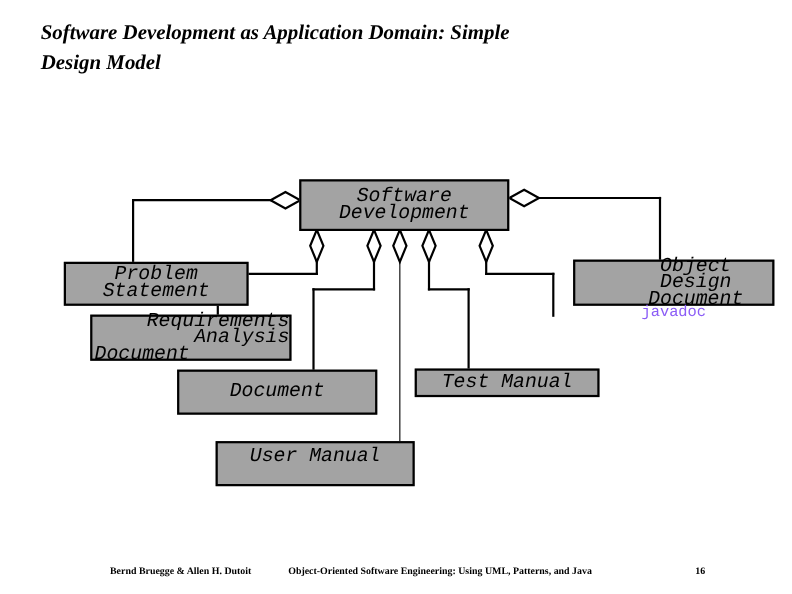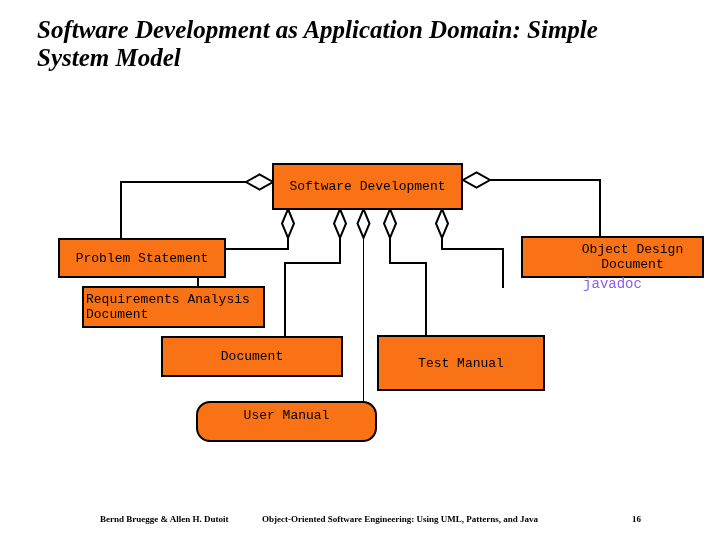--- a/index.html
+++ b/index.html
@@ -15,55 +15,56 @@
     overflow: hidden;
     font-family: "Liberation Sans", sans-serif;
   }
   .slide-title {
     position: absolute;
     left: 37px;
     top: 16px;
     font-family: "Liberation Serif", serif;
     font-weight: bold;
     font-style: italic;
-    font-size: 25px;
+    font-size: 19px;
     line-height: 28px;
     color: #000000;
     white-space: nowrap;
   }
   svg.connectors {
     position: absolute;
     left: 0;
     top: 0;
     z-index: 1;
   }
   .node {
     position: absolute;
     box-sizing: border-box;
     border: 2px solid #000000;
-    background: #f97316;
+    background: #a3a3a3;
     color: #000000;
     font-family: "Liberation Mono", "DejaVu Sans Mono", monospace;
-    font-size: 13px;
+    font-size: 18px;
     line-height: 15px;
     display: flex;
     flex-direction: column;
     align-items: center;
     justify-content: center;
     text-align: center;
     z-index: 2;
+    font-style: italic;
   }
   #node-software-development { left: 272px; top: 163px; width: 191px; height: 47px; }
   #node-problem-statement    { left: 18px;  top: 238px; width: 168px; height: 40px; margin-left: 40px; }
   #node-requirements         { left: 82px;  top: 286px; width: 183px; height: 42px;
-                               align-items: flex-start; text-align: center; padding-left: 2px; }
+                               align-items: flex-start; text-align: right; padding-left: 2px; }
   #node-system-design        { left: 161px; top: 336px; width: 182px; height: 41px; }
-  #node-test-manual          { left: 377px; top: 335px; width: 168px; height: 56px; }
+  #node-test-manual          { left: 377px; top: 335px; width: 168px; height: 26px; }
   #node-user-manual          { left: 196px; top: 401px; width: 181px; height: 41px;
-                               justify-content: flex-start; padding-top: 5px; border-radius: 14px; }
+                               justify-content: flex-start; padding-top: 5px; }
   #node-object-design        { left: 521px; top: 236px; width: 183px; height: 42px; padding-left: 40px; }
   #node-executable           { left: 450px; top: 287px; width: 167px; height: 40px; }
   .overflow-label {
     position: absolute;
     left: 521px;
     top: 277px;
     width: 183px;
     text-align: center;
     font-family: Liberation Mono, monospace;
     font-size: 14px;
@@ -84,21 +85,21 @@
   #footer-book    { left: 262px; text-align: right; }
   #footer-page    { left: 632px; }
 </style>
 </head>
 <body>
 
 <div class="slide">
 
   <div class="slide-title">
     <div>Software Development as Application Domain: Simple</div>
-    <div>System Model</div>
+    <div>Design Model</div>
   </div>
 
   <svg class="connectors" width="720" height="540">
     <g stroke="#000000" stroke-width="2" fill="none">
 
       <line x1="247" y1="182" x2="120" y2="182"></line>
       <line x1="121" y1="181" x2="121" y2="239"></line>
 
       <line x1="489" y1="180" x2="601" y2="180"></line>
       <line x1="600" y1="179" x2="600" y2="237"></line>

